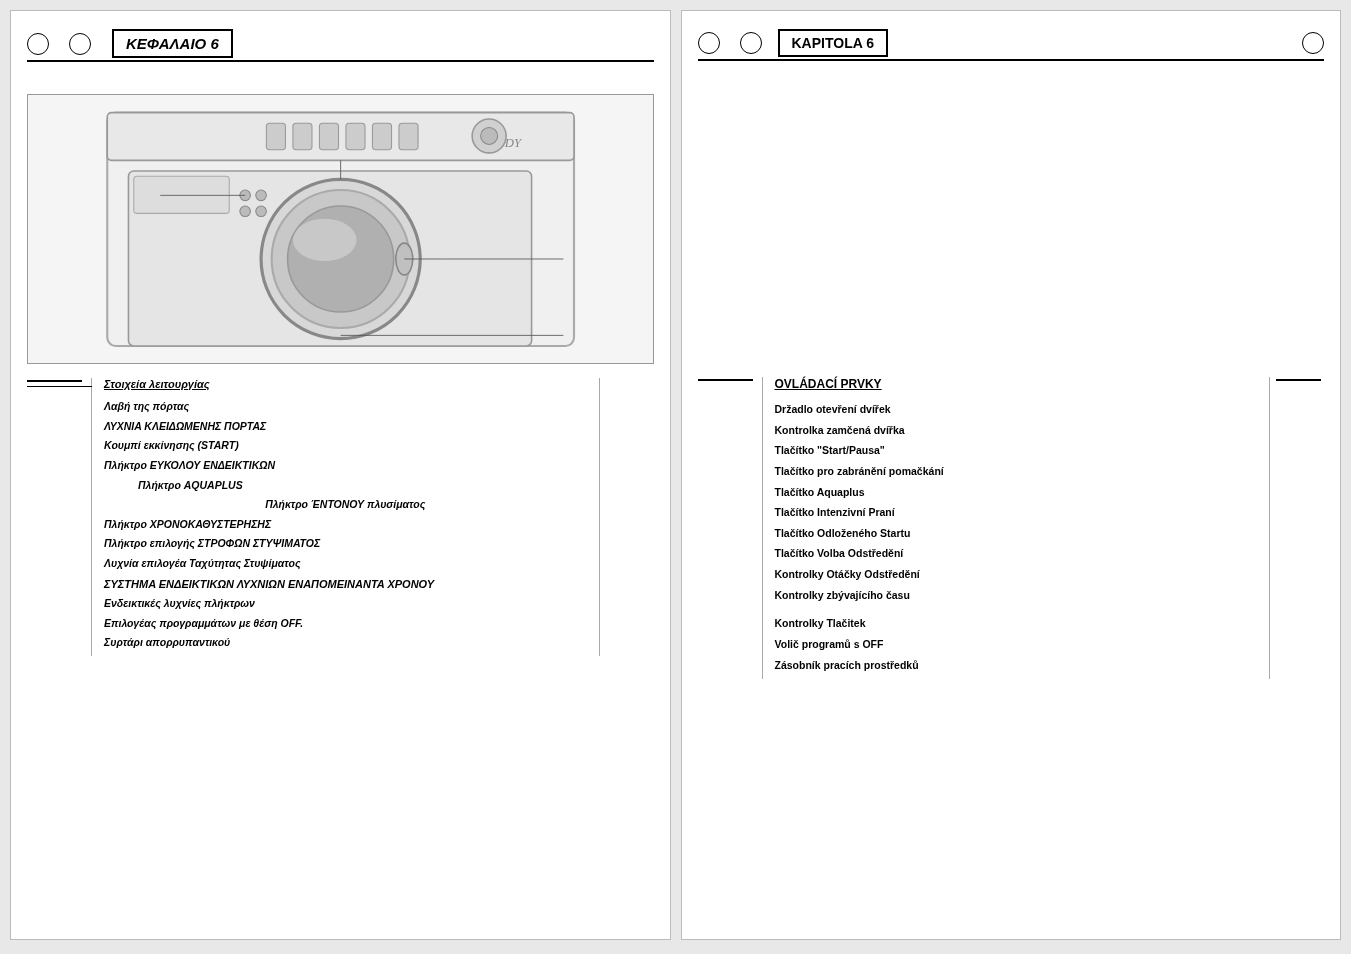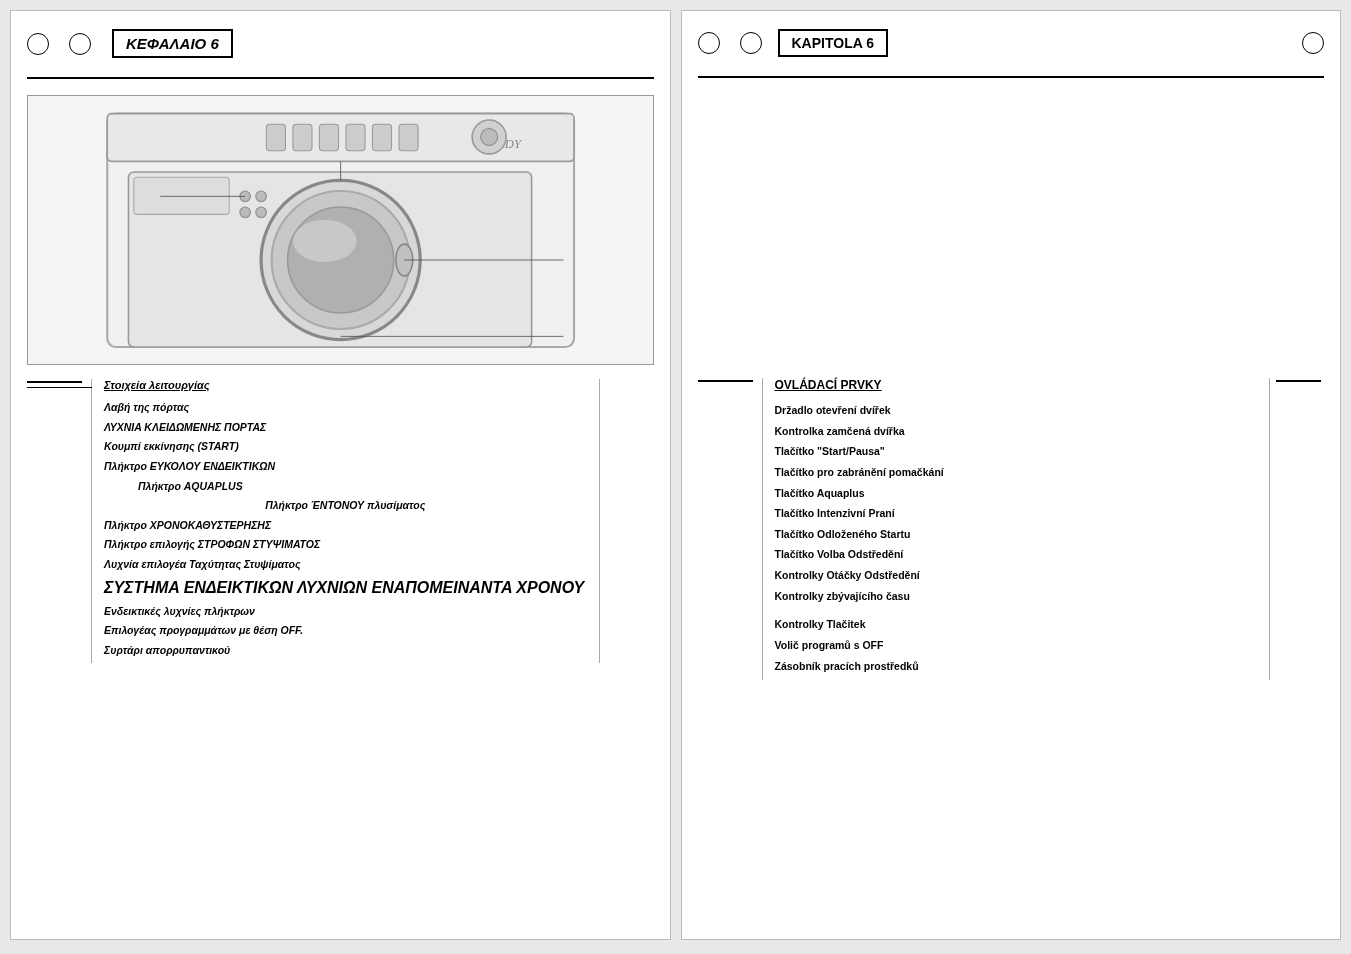--- a/index.html
+++ b/index.html
@@ -88,22 +88,22 @@
       border: 1px solid #bbb;
       padding: 18px 16px;
       position: relative;
       min-height: 930px;
     }
 
     .top-header-row {
       display: flex;
       align-items: center;
       border-bottom: 2px solid #000;
-      padding-bottom: 19px;
-      margin-bottom: 16px;
+      padding-bottom: 2px;
+      margin-bottom: 32px;
     }
 
     .header-col-left {
       display: flex;
       flex-direction: column;
       gap: 4px;
       min-width: 70px;
     }
     .header-col-left-row {
       display: flex;
@@ -220,21 +220,21 @@
         <div id="left-items-list">
             <div style="font-size: 10.5px; font-style: italic; font-weight: bold; margin-bottom: 6px; line-height: 1.3;">Λαβή της πόρτας</div>
             <div style="font-size: 10.5px; font-style: italic; font-weight: bold; margin-bottom: 6px; line-height: 1.3;">ΛΥΧΝΙΑ ΚΛΕΙΔΩΜΕΝΗΣ ΠΟΡΤΑΣ</div>
             <div style="font-size: 10.5px; font-style: italic; font-weight: bold; margin-bottom: 6px; line-height: 1.3;">Κουμπί εκκίνησης (START)</div>
             <div style="font-size: 10.5px; font-style: italic; font-weight: bold; margin-bottom: 6px; line-height: 1.3;">Πλήκτρο ΕΥΚΟΛΟΥ ΕΝΔΕΙΚΤΙΚΩΝ</div>
             <div style="font-size: 10.5px; font-style: italic; font-weight: bold; margin-bottom: 6px; line-height: 1.3; margin-left: 34px;">Πλήκτρο AQUAPLUS</div>
             <div style="font-size: 10.5px; font-style: italic; font-weight: bold; margin-bottom: 6px; line-height: 1.3; text-align: center;">Πλήκτρο ΈΝΤΟΝΟΥ πλυσίματος</div>
             <div style="font-size: 10.5px; font-style: italic; font-weight: bold; margin-bottom: 6px; line-height: 1.3;">Πλήκτρο ΧΡΟΝΟΚΑΘΥΣΤΕΡΗΣΗΣ</div>
             <div style="font-size: 10.5px; font-style: italic; font-weight: bold; margin-bottom: 6px; line-height: 1.3;">Πλήκτρο επιλογής ΣΤΡΟΦΩΝ ΣΤΥΨΙΜΑΤΟΣ</div>
             <div style="font-size: 10.5px; font-style: italic; font-weight: bold; margin-bottom: 6px; line-height: 1.3;">Λυχνία επιλογέα Ταχύτητας Στυψίματος</div>
-            <div style="font-size: 16px; font-style: italic; font-weight: bold; margin-bottom: 6px; line-height: 1.3;">ΣΥΣΤΗΜΑ ΕΝΔΕΙΚΤΙΚΩΝ ΛΥΧΝΙΩΝ ΕΝΑΠΟΜΕΙΝΑΝΤΑ ΧΡΟΝΟΥ</div>
+            <div style="font-size: 11px; font-style: italic; font-weight: bold; margin-bottom: 6px; line-height: 1.3;">ΣΥΣΤΗΜΑ ΕΝΔΕΙΚΤΙΚΩΝ ΛΥΧΝΙΩΝ ΕΝΑΠΟΜΕΙΝΑΝΤΑ ΧΡΟΝΟΥ</div>
             <div style="font-size: 10.5px; font-style: italic; font-weight: bold; margin-bottom: 6px; line-height: 1.3;">Ενδεικτικές λυχνίες πλήκτρων</div>
             <div style="font-size: 10.5px; font-style: italic; font-weight: bold; margin-bottom: 6px; line-height: 1.3;">Επιλογέας προγραμμάτων με θέση OFF.</div>
             <div style="font-size: 10.5px; font-style: italic; font-weight: bold; margin-bottom: 6px; line-height: 1.3;">Συρτάρι απορρυπαντικού</div>
           </div>
       </div>
       <div class="col-right-narrow"></div>
     </div>
   </div>
 
   <div class="full-page">

